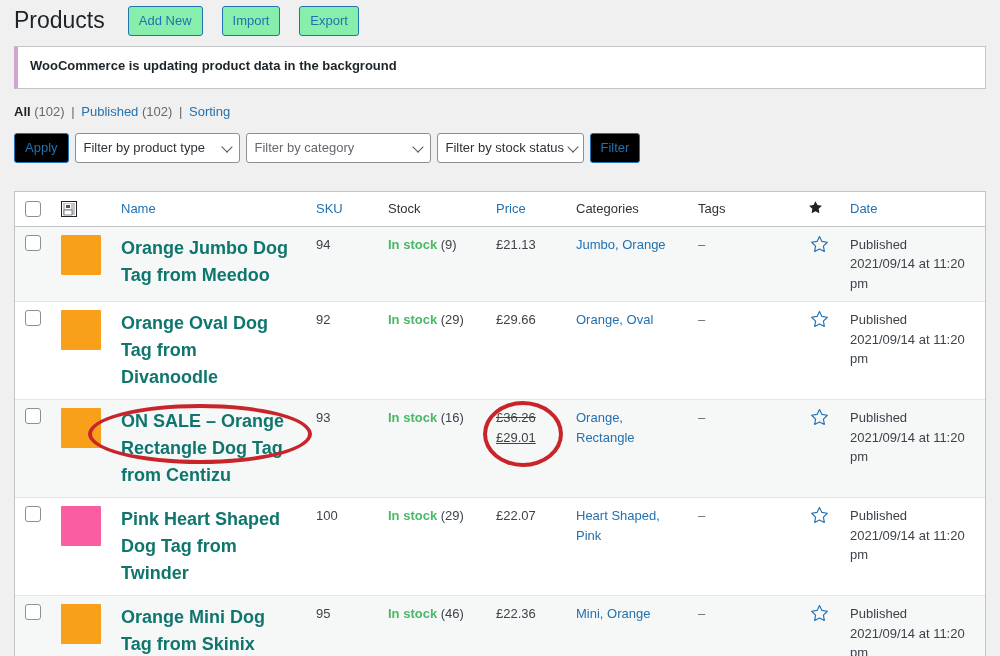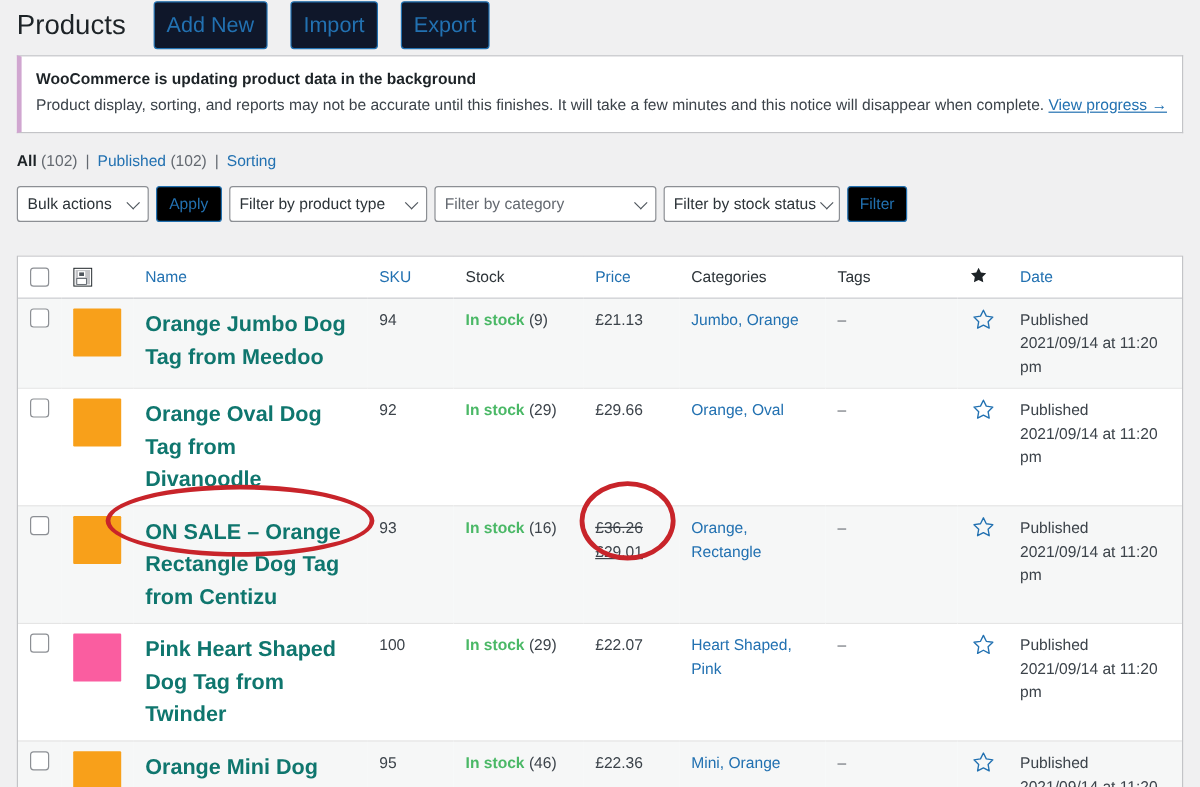--- a/index.html
+++ b/index.html
@@ -19,24 +19,24 @@
     display:flex; align-items:center; gap:19px;
     padding:6px 14px 0 14px;
     height:36px;
   }
   .page-title {
     font-size:23px; font-weight:400; color:#1d2327;
     line-height:1.3; margin:0; padding:0 4px 0 0;
   }
   .page-action {
     display:inline-block;
-    font-size:18px; line-height:2.15;
+    font-size:13px; line-height:2.15;
     padding:0 10px;
     color:#2271b1;
-    background:#0f172a;
+    background:#86efac;
     border:1px solid #2271b1;
     border-radius:3px;
     text-decoration:none;
     cursor:pointer;
     white-space:nowrap;
   }
 
   
   .notice {
     margin:10px 14px 0 14px;
@@ -233,44 +233,36 @@
 
 <div class="page-header">
   <h1 class="page-title">Products</h1>
   <a class="page-action">Add New</a>
   <a class="page-action">Import</a>
   <a class="page-action">Export</a>
 </div>
 
 <div class="notice">
   <div class="notice-title">WooCommerce is updating product data in the background</div>
-  <div class="notice-body">
-    <span>Product display, sorting, and reports may not be accurate until this finishes. It will take a few minutes and this notice will disappear when complete.</span>
-    <a class="notice-link">View progress →</a>
-  </div>
 </div>
 
 <div class="row-links">
   <div class="subsubsub">
     <a class="current">All</a>
     <span class="count">(102)</span>
     <span class="sep">|</span>
     <a>Published</a>
     <span class="count">(102)</span>
     <span class="sep">|</span>
     <a>Sorting</a>
   </div>
 </div>
 
 <div class="tablenav">
   <div class="actions">
-    <div class="wp-select bulk">
-      <span>Bulk actions</span>
-      <span class="caret"></span>
-    </div>
     <button class="wp-btn">Apply</button>
     <div class="wp-select ptype">
       <span>Filter by product type</span>
       <span class="caret"></span>
     </div>
     <div class="wp-select cat">
       <span>Filter by category</span>
       <span class="caret"></span>
     </div>
     <div class="wp-select stock">

